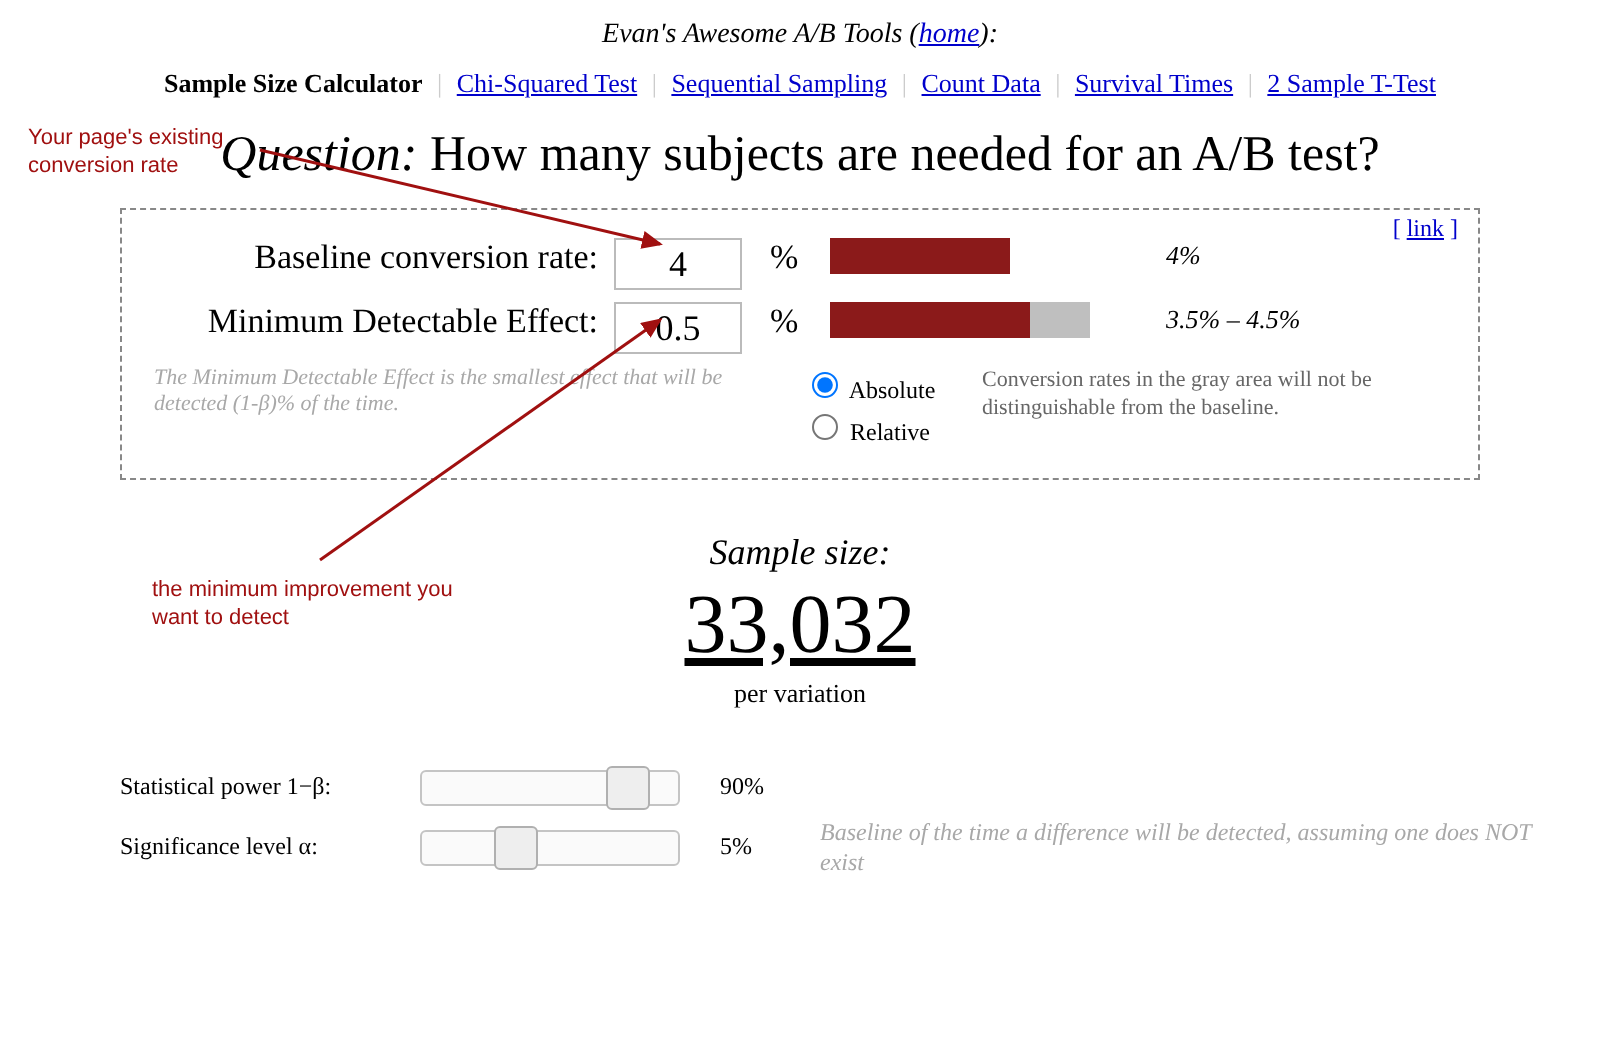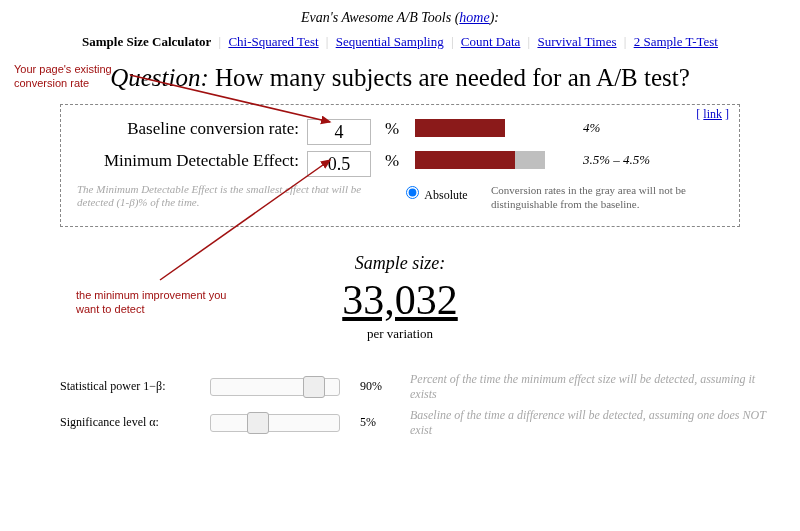--- a/index.html
+++ b/index.html
@@ -119,38 +119,38 @@
       </div>
       <div class="barlbl">3.5% – 4.5%</div>
     </div>
   </div>
 
   <div class="row2">
     <div class="helptxt">The Minimum Detectable Effect is the smallest effect that will be detected (1-β)% of the time.</div>
     <div style="width:24px"></div>
     <div class="radios">
       <label><input type="radio" checked="" style=""> <span>Absolute</span></label>
+      <label><input type="radio" style=""> <span>Relative</span></label>
     </div>
     <div class="graynote">Conversion rates in the gray area will not be distinguishable from the baseline.</div>
   </div>
 </div>
 
 <div class="result">
   <div class="reslabel">Sample size:</div>
   <div class="resval">33,032</div>
   <div class="resper">per variation</div>
 </div>
 
 <div class="srow">
   <div class="slabel">Statistical power 1−β:</div>
   <div class="slider">
       <div class="thumb" style="left:92px"></div>
     </div>
   <div class="sval">90%</div>
-  <div class="sdesc">Percent of the time the minimum effect size will be detected, assuming it exists</div>
 </div>
 
 <div class="srow">
   <div class="slabel">Significance level α:</div>
   <div class="slider">
       <div class="thumb" style="left:36px"></div>
     </div>
   <div class="sval">5%</div>
   <div class="sdesc">Baseline of the time a difference will be detected, assuming one does NOT exist</div>
 </div>

